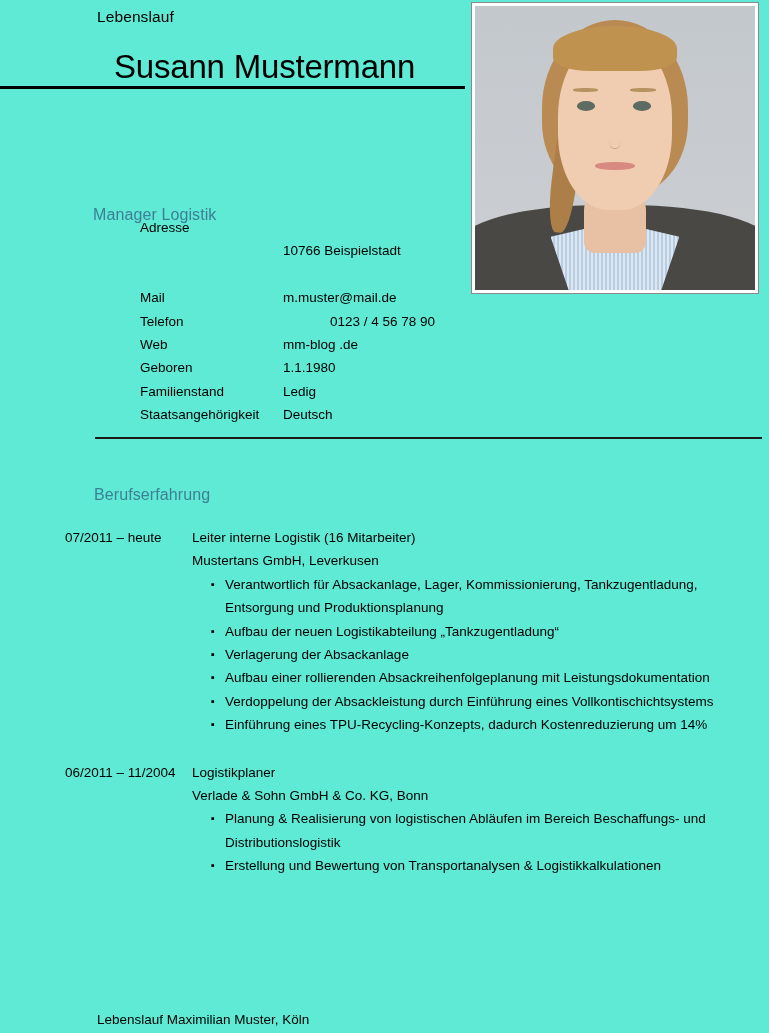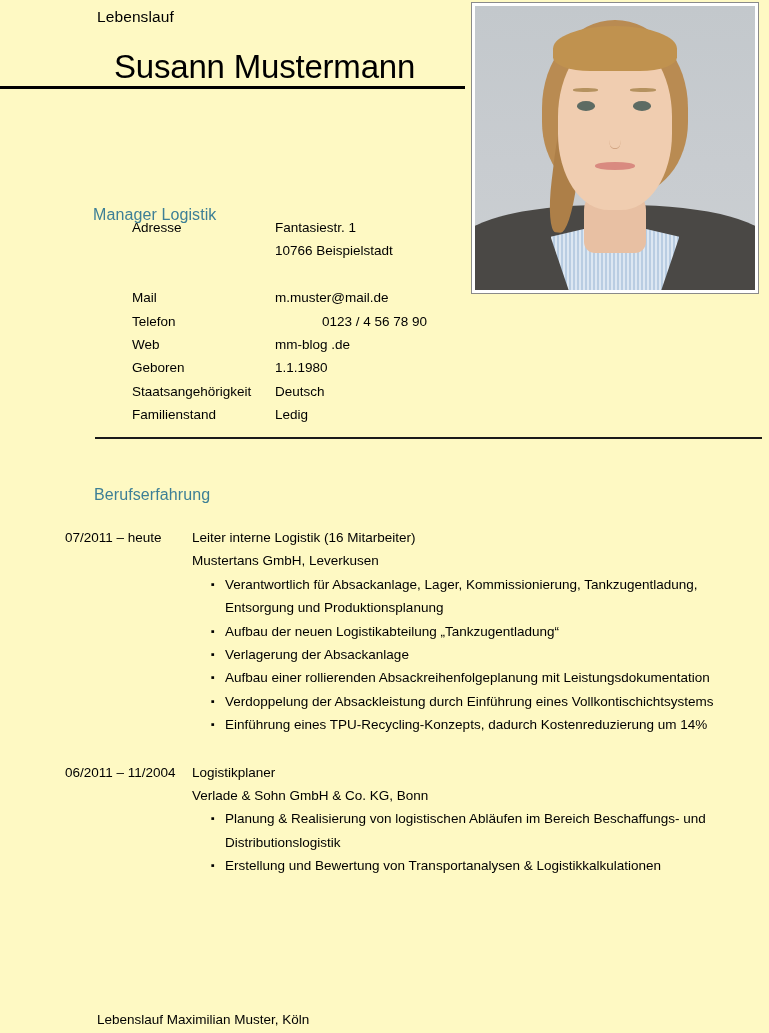--- a/index.html
+++ b/index.html
@@ -8,21 +8,21 @@
     background: #ffffff;
   }
   body {
     font-family: "Liberation Sans", sans-serif;
     color: #000000;
   }
   .page {
     position: relative;
     width: 769px;
     height: 1033px;
-    background: #fef9c3;
+    background: #5eead4;
     overflow: hidden;
   }
 
   
   .doc-kicker {
     position: absolute;
     left: 97px;
     top: 8px;
     font-size: 15.5px;
     letter-spacing: 0.1px;
@@ -182,21 +182,21 @@
     color: #3d7f96;
     letter-spacing: 0.1px;
     white-space: nowrap;
   }
   #heading-role { left: 93px; top: 163px; margin-top: 43px; }
   #heading-experience { left: 94px; top: 478px; margin-top: 8px; }
 
   
   .contact {
     position: absolute;
-    left: 132px;
+    left: 140px;
     top: 216px;
     width: 420px;
     font-size: 13.5px;
     line-height: 23.4px;
   }
   .contact-row {
     display: flex;
     white-space: nowrap;
   }
   .contact-row .c-label {
@@ -302,21 +302,20 @@
       <div class="ph-nose"></div>
       <div class="ph-mouth"></div>
     </div>
   </div>
 
   <div class="section-heading" id="heading-role">Manager Logistik</div>
 
   <div class="contact">
       <div class="contact-row">
         <div class="c-label">Adresse</div>
-        <div class="c-value">Fantasiestr. 1</div>
       </div>
       <div class="contact-row">
         <div class="c-label"></div>
         <div class="c-value">10766 Beispielstadt</div>
       </div>
       <div class="contact-row spacer"></div>
       <div class="contact-row">
         <div class="c-label">Mail</div>
         <div class="c-value">m.muster@mail.de</div>
       </div>
@@ -326,26 +325,26 @@
       </div>
       <div class="contact-row">
         <div class="c-label">Web</div>
         <div class="c-value">mm-blog .de</div>
       </div>
       <div class="contact-row">
         <div class="c-label">Geboren</div>
         <div class="c-value">1.1.1980</div>
       </div>
       <div class="contact-row">
+        <div class="c-label">Familienstand</div>
+        <div class="c-value">Ledig</div>
+      </div>
+      <div class="contact-row">
         <div class="c-label">Staatsangehörigkeit</div>
         <div class="c-value">Deutsch</div>
-      </div>
-      <div class="contact-row">
-        <div class="c-label">Familienstand</div>
-        <div class="c-value">Ledig</div>
       </div>
     </div>
 
   <div class="rule-mid"></div>
 
   <div class="section-heading" id="heading-experience">Berufserfahrung</div>
 
   <div class="experience">
       <div class="job">
         <div class="job-dates">07/2011 – heute</div>

